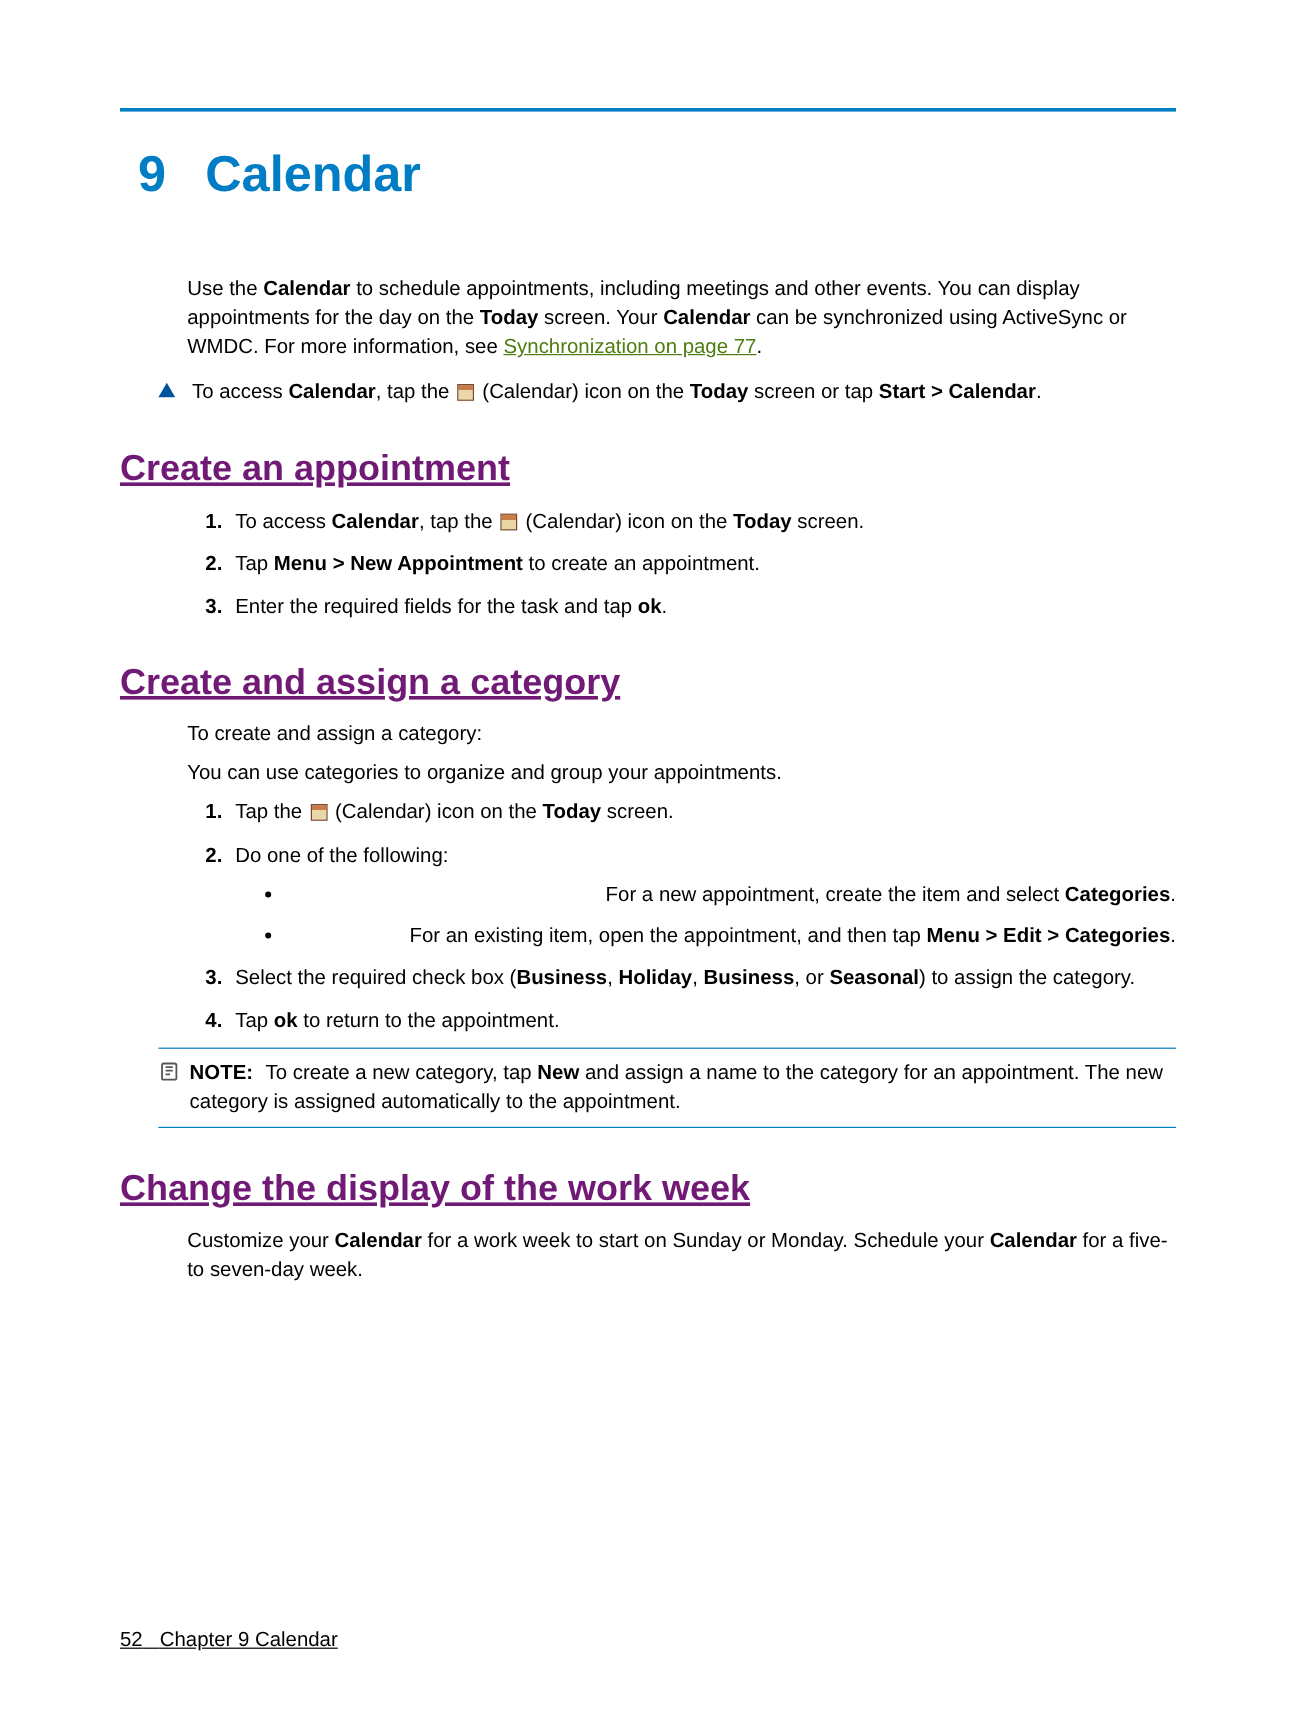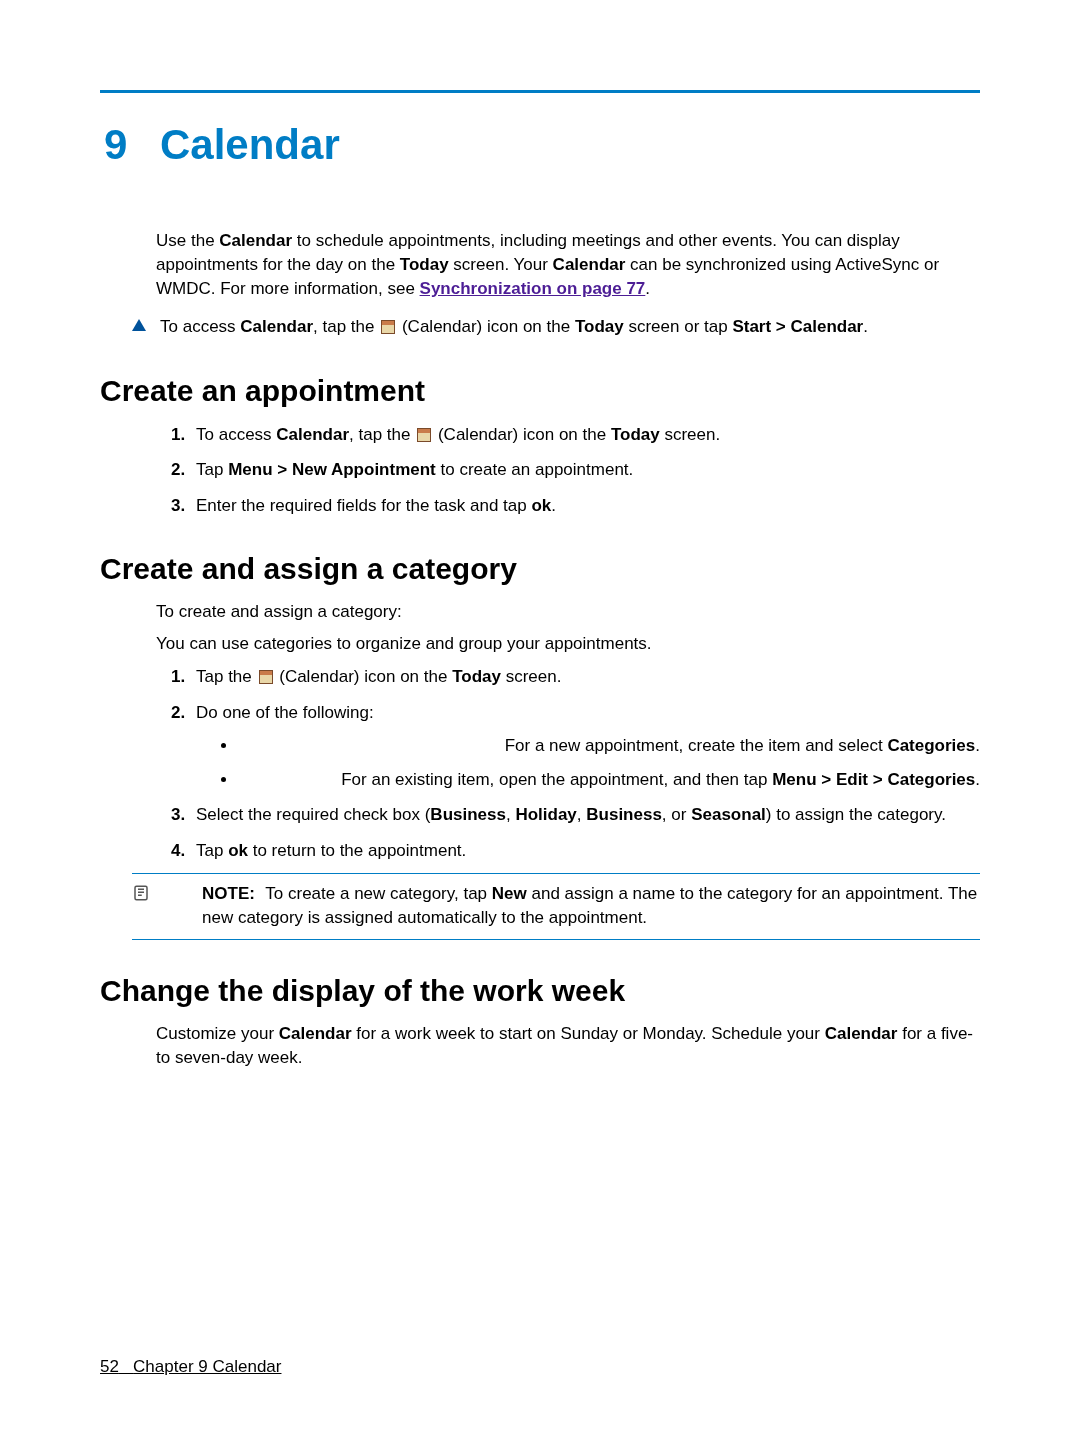--- a/index.html
+++ b/index.html
@@ -20,39 +20,38 @@
     position: relative;
   }
   .top-rule {
     border-top: 3px solid #007dc5;
     margin-bottom: 28px;
   }
   .chapter-title {
     color: #007dc5;
     font-size: 42px;
     font-weight: bold;
-    margin: 0 0 60px 4px;
+    margin: 0 0 60px 15px;
   }
   .chapter-title .num {
     display: inline-block;
     width: 56px;
   }
   .body-block {
     margin-left: 56px;
     font-size: 17px;
     line-height: 1.42;
   }
   .body-block p {
     margin: 0 0 8px 0;
   }
   .link {
-    color: #4c1d95;
+    color: #4d7c0f;
     text-decoration: underline;
     cursor: pointer;
-    font-weight: bold;
   }
   .triangle-row {
     display: flex;
     align-items: flex-start;
     margin: 14px 0 0 32px;
     font-size: 17px;
     line-height: 1.42;
   }
   .triangle-icon {
     width: 0; height: 0;
@@ -66,24 +65,25 @@
   .cal-icon {
     display: inline-block;
     width: 14px; height: 14px;
     vertical-align: -2px;
     margin: 0 2px;
     background: linear-gradient(#c97b4a 0 35%, #e9d7a8 35% 100%);
     border: 1px solid #7a4a2a;
     box-sizing: border-box;
   }
   h2.section {
-    color: #000000;
+    color: #701a75;
     font-size: 30px;
     font-weight: bold;
     margin: 34px 0 14px 0;
+    text-decoration: underline;
   }
   ol.numlist {
     margin: 8px 0 0 56px;
     padding-left: 34px;
     font-size: 17px;
     line-height: 1.5;
   }
   ol.numlist li {
     margin-bottom: 10px;
     padding-left: 6px;
@@ -102,21 +102,20 @@
   }
   .note-box {
     margin: 10px 0 0 32px;
     border-top: 1px solid #007dc5;
     border-bottom: 1px solid #007dc5;
     padding: 8px 0 8px 0;
     display: flex;
     align-items: flex-start;
     font-size: 17px;
     line-height: 1.42;
-    gap: 44px;
   }
   .note-icon {
     width: 18px;
     flex-shrink: 0;
     margin-right: 8px;
     margin-top: 2px;
     color: #555;
   }
   .note-label {
     font-weight: bold;

